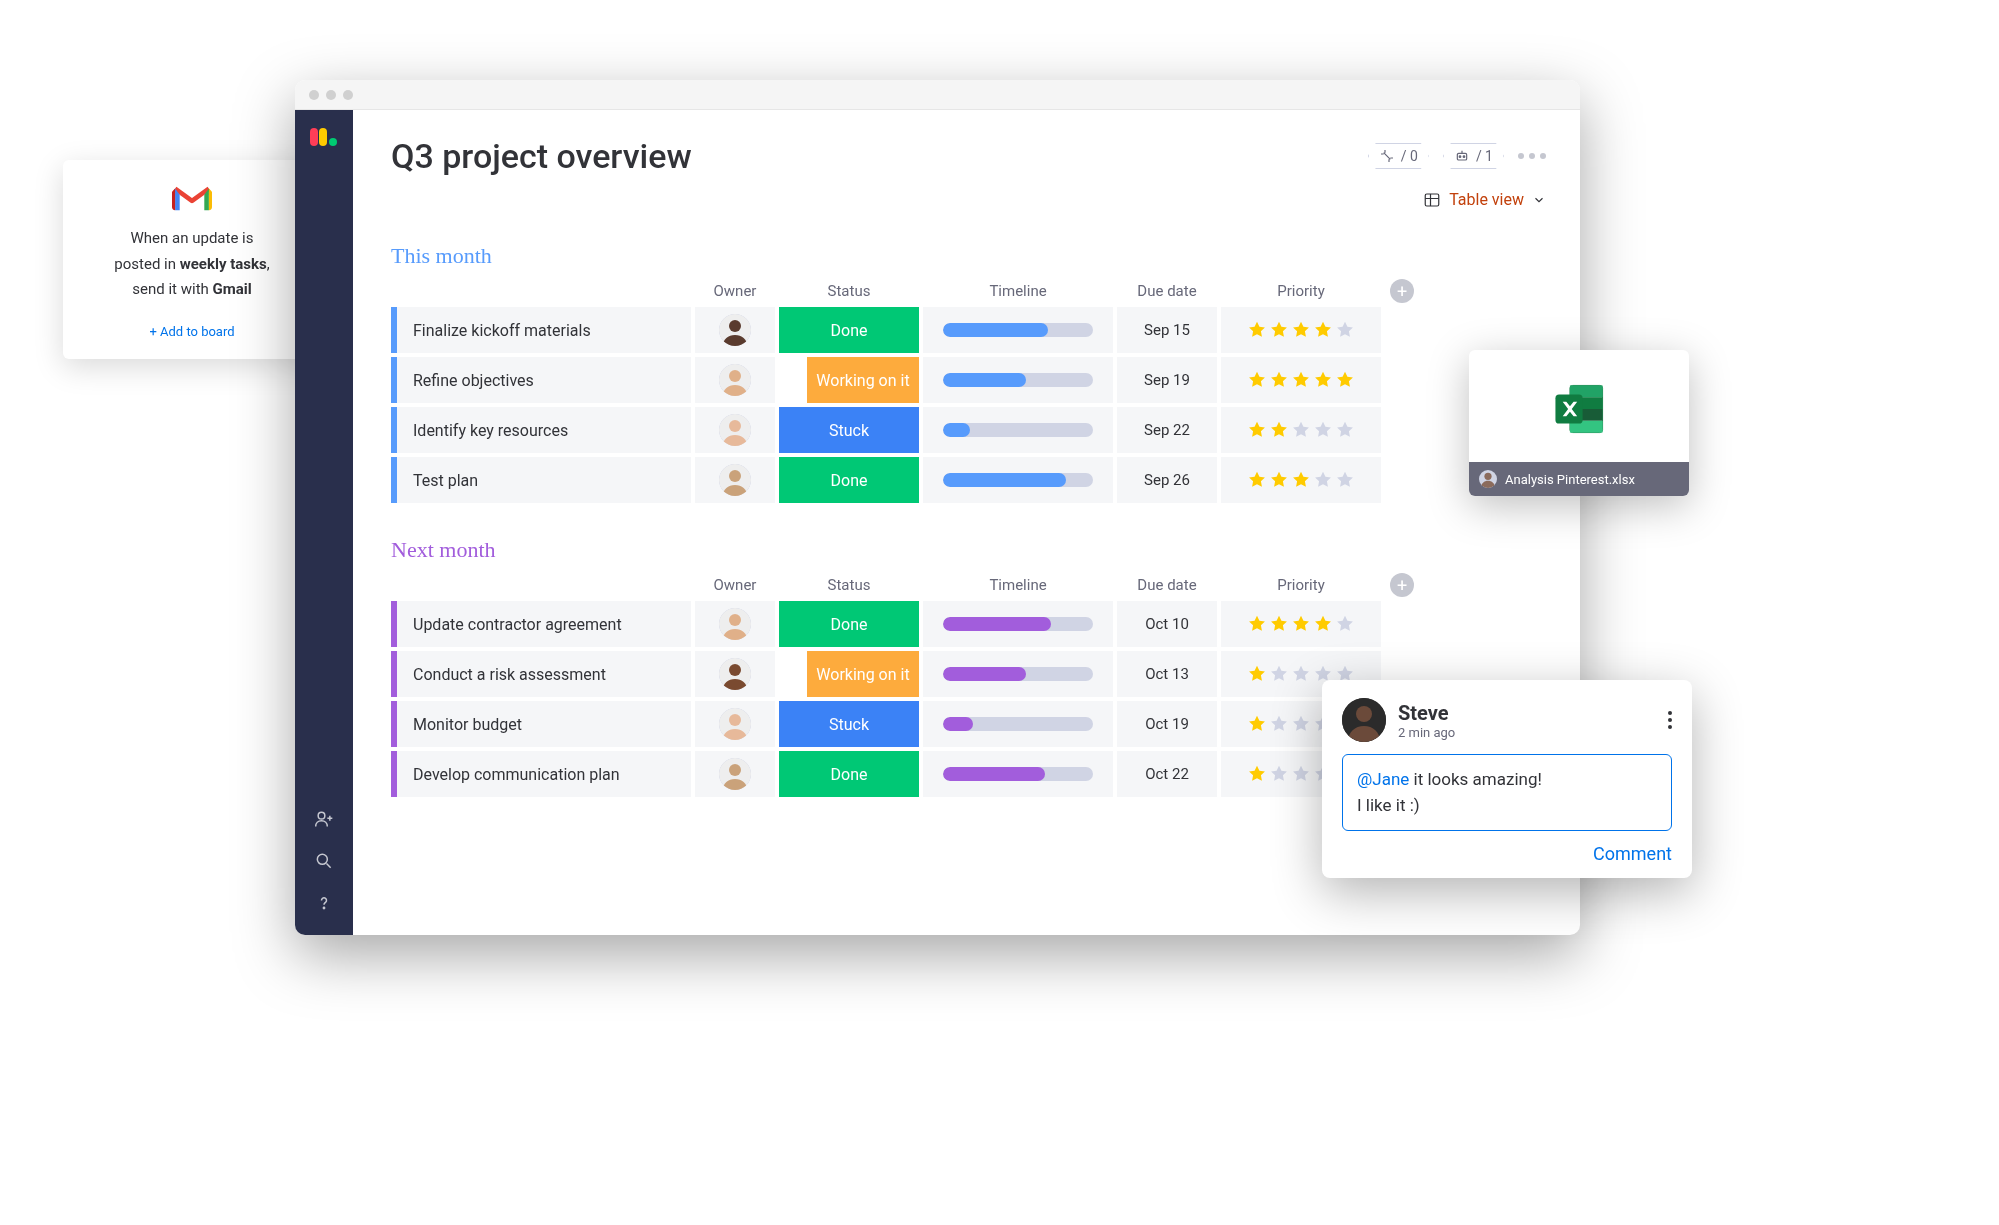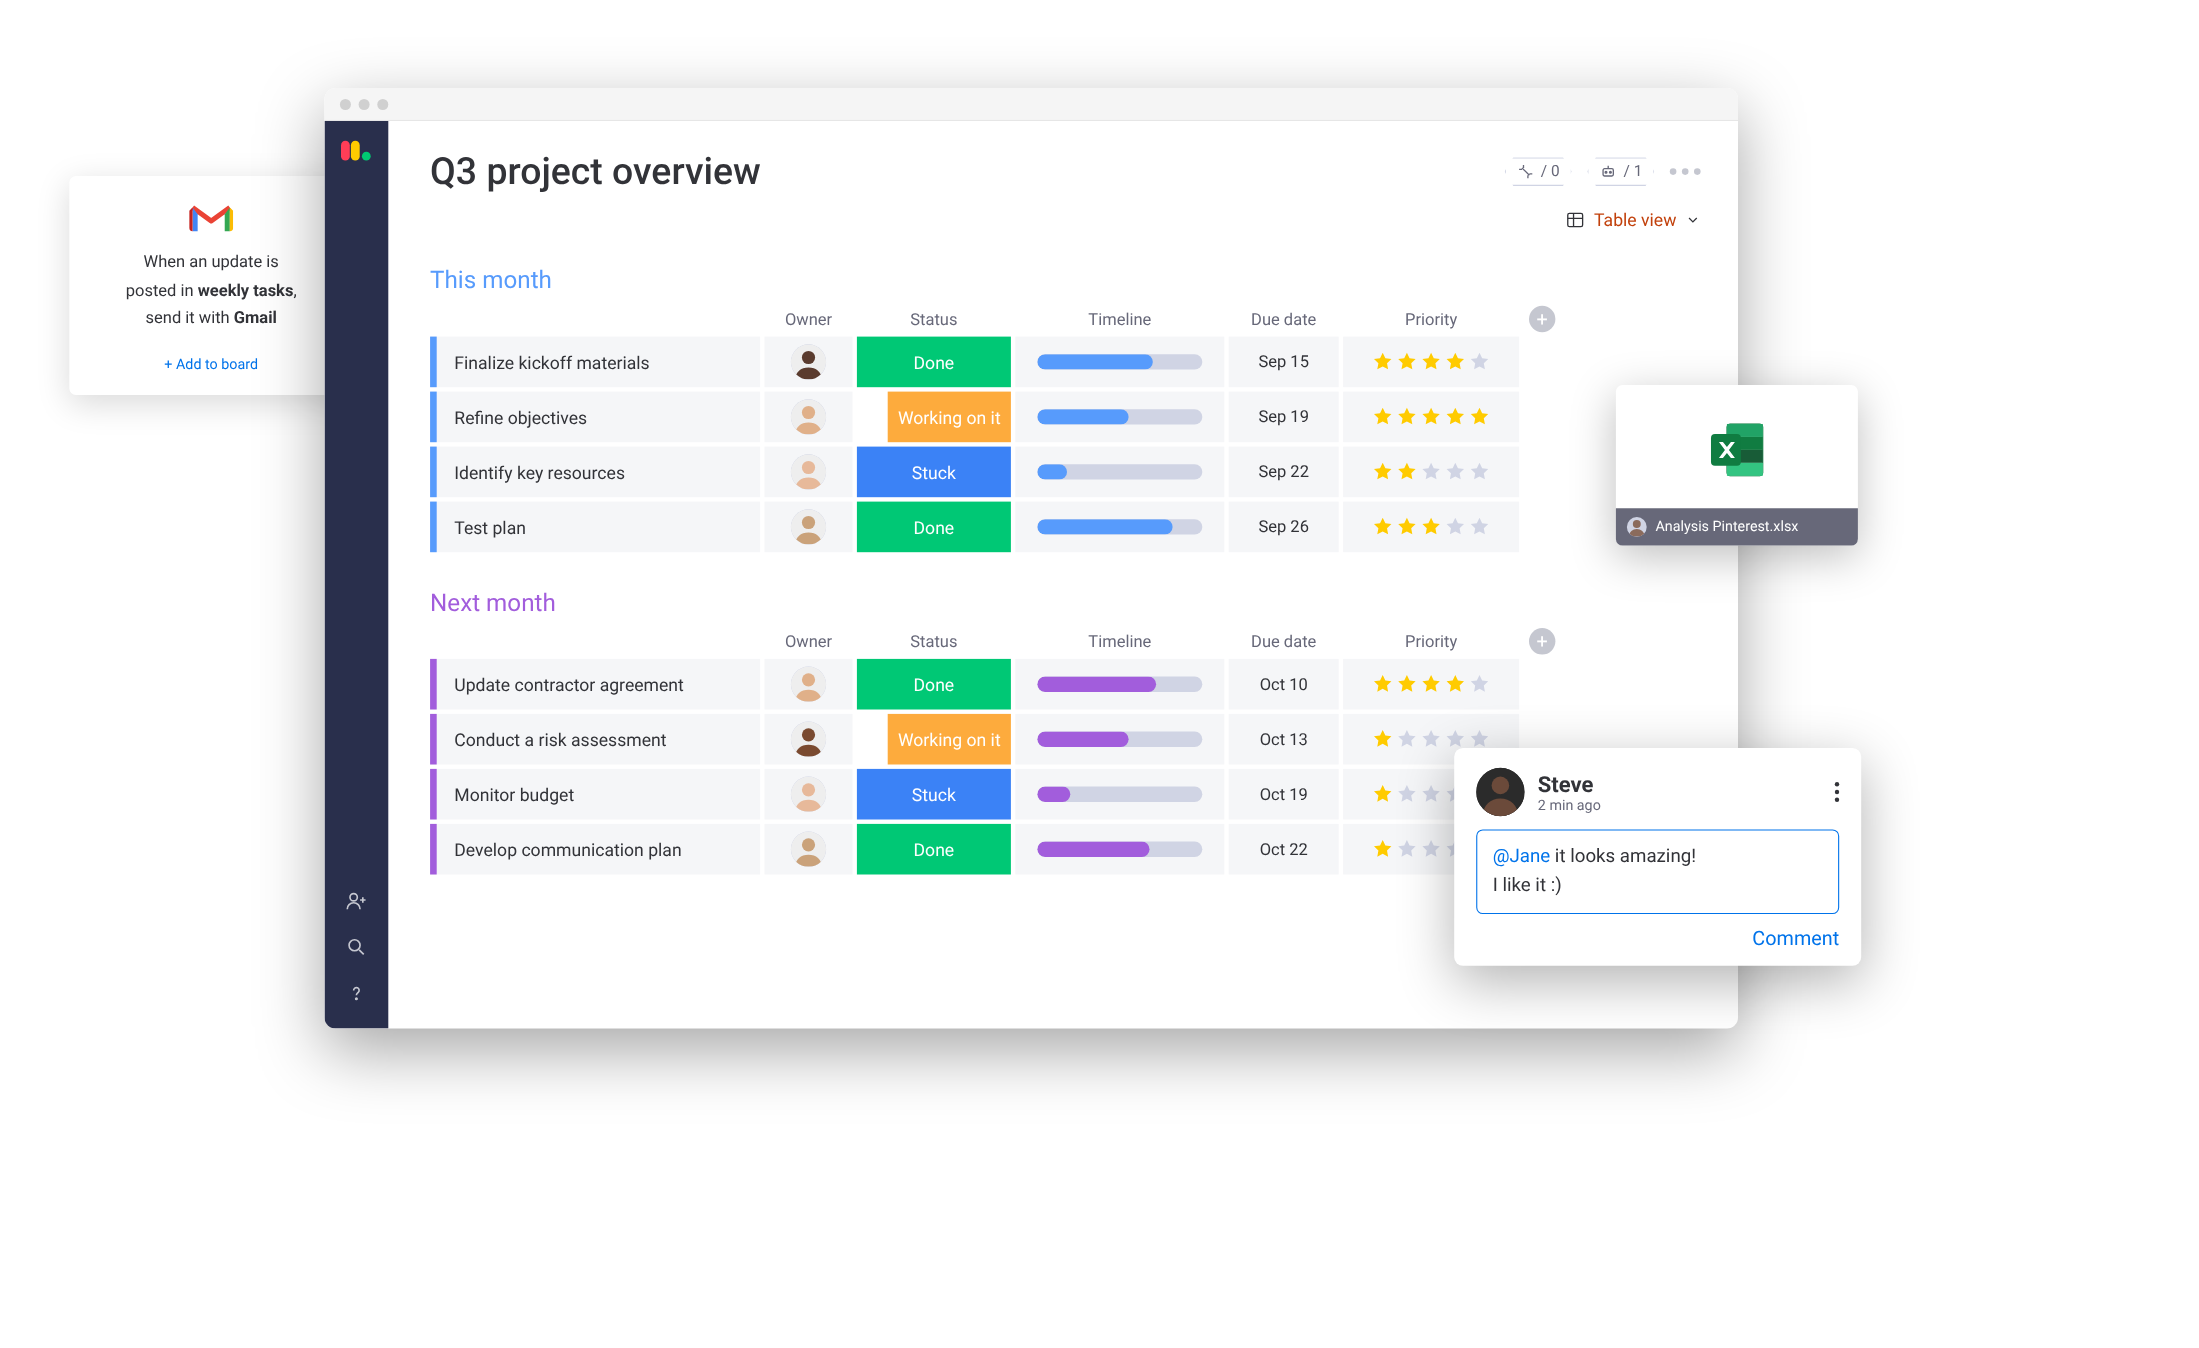--- a/index.html
+++ b/index.html
@@ -59,21 +59,21 @@
     display:flex; align-items:center; gap:6px;
     clip-path: polygon(8px 0, calc(100% - 8px) 0, 100% 50%, calc(100% - 8px) 100%, 8px 100%, 0 50%);
     background:#fff;
   }
   .dots3 { display:flex; gap:5px; }
   .dots3 span { width:6px; height:6px; background:#c5c7d0; border-radius:50%; display:block; }
 
   .view-row { margin-top: 14px; display:flex; align-items:center; gap:8px; color:#c2410c; font-size:16px;justify-content:flex-end; }
 
   .group { margin-top: 34px; }
-  .group-title { font-size: 22px; font-weight: 400; margin-bottom: 10px; }
+  .group-title { font-size: 22px; font-weight: 400; margin-bottom: 10px; font-family: Liberation Serif, serif; }
   .group-blue  .group-title { color:#579bfc; }
   .group-purple .group-title{ color:#a25ddc; }
 
   .tbl-head, .row {
     display:grid;
     grid-template-columns: 300px 80px 140px 190px 100px 160px 34px;
     align-items:center;
     gap: 4px;
   }
   .tbl-head { color:#676879; font-size:15px; text-align:center; margin-bottom:4px; }

